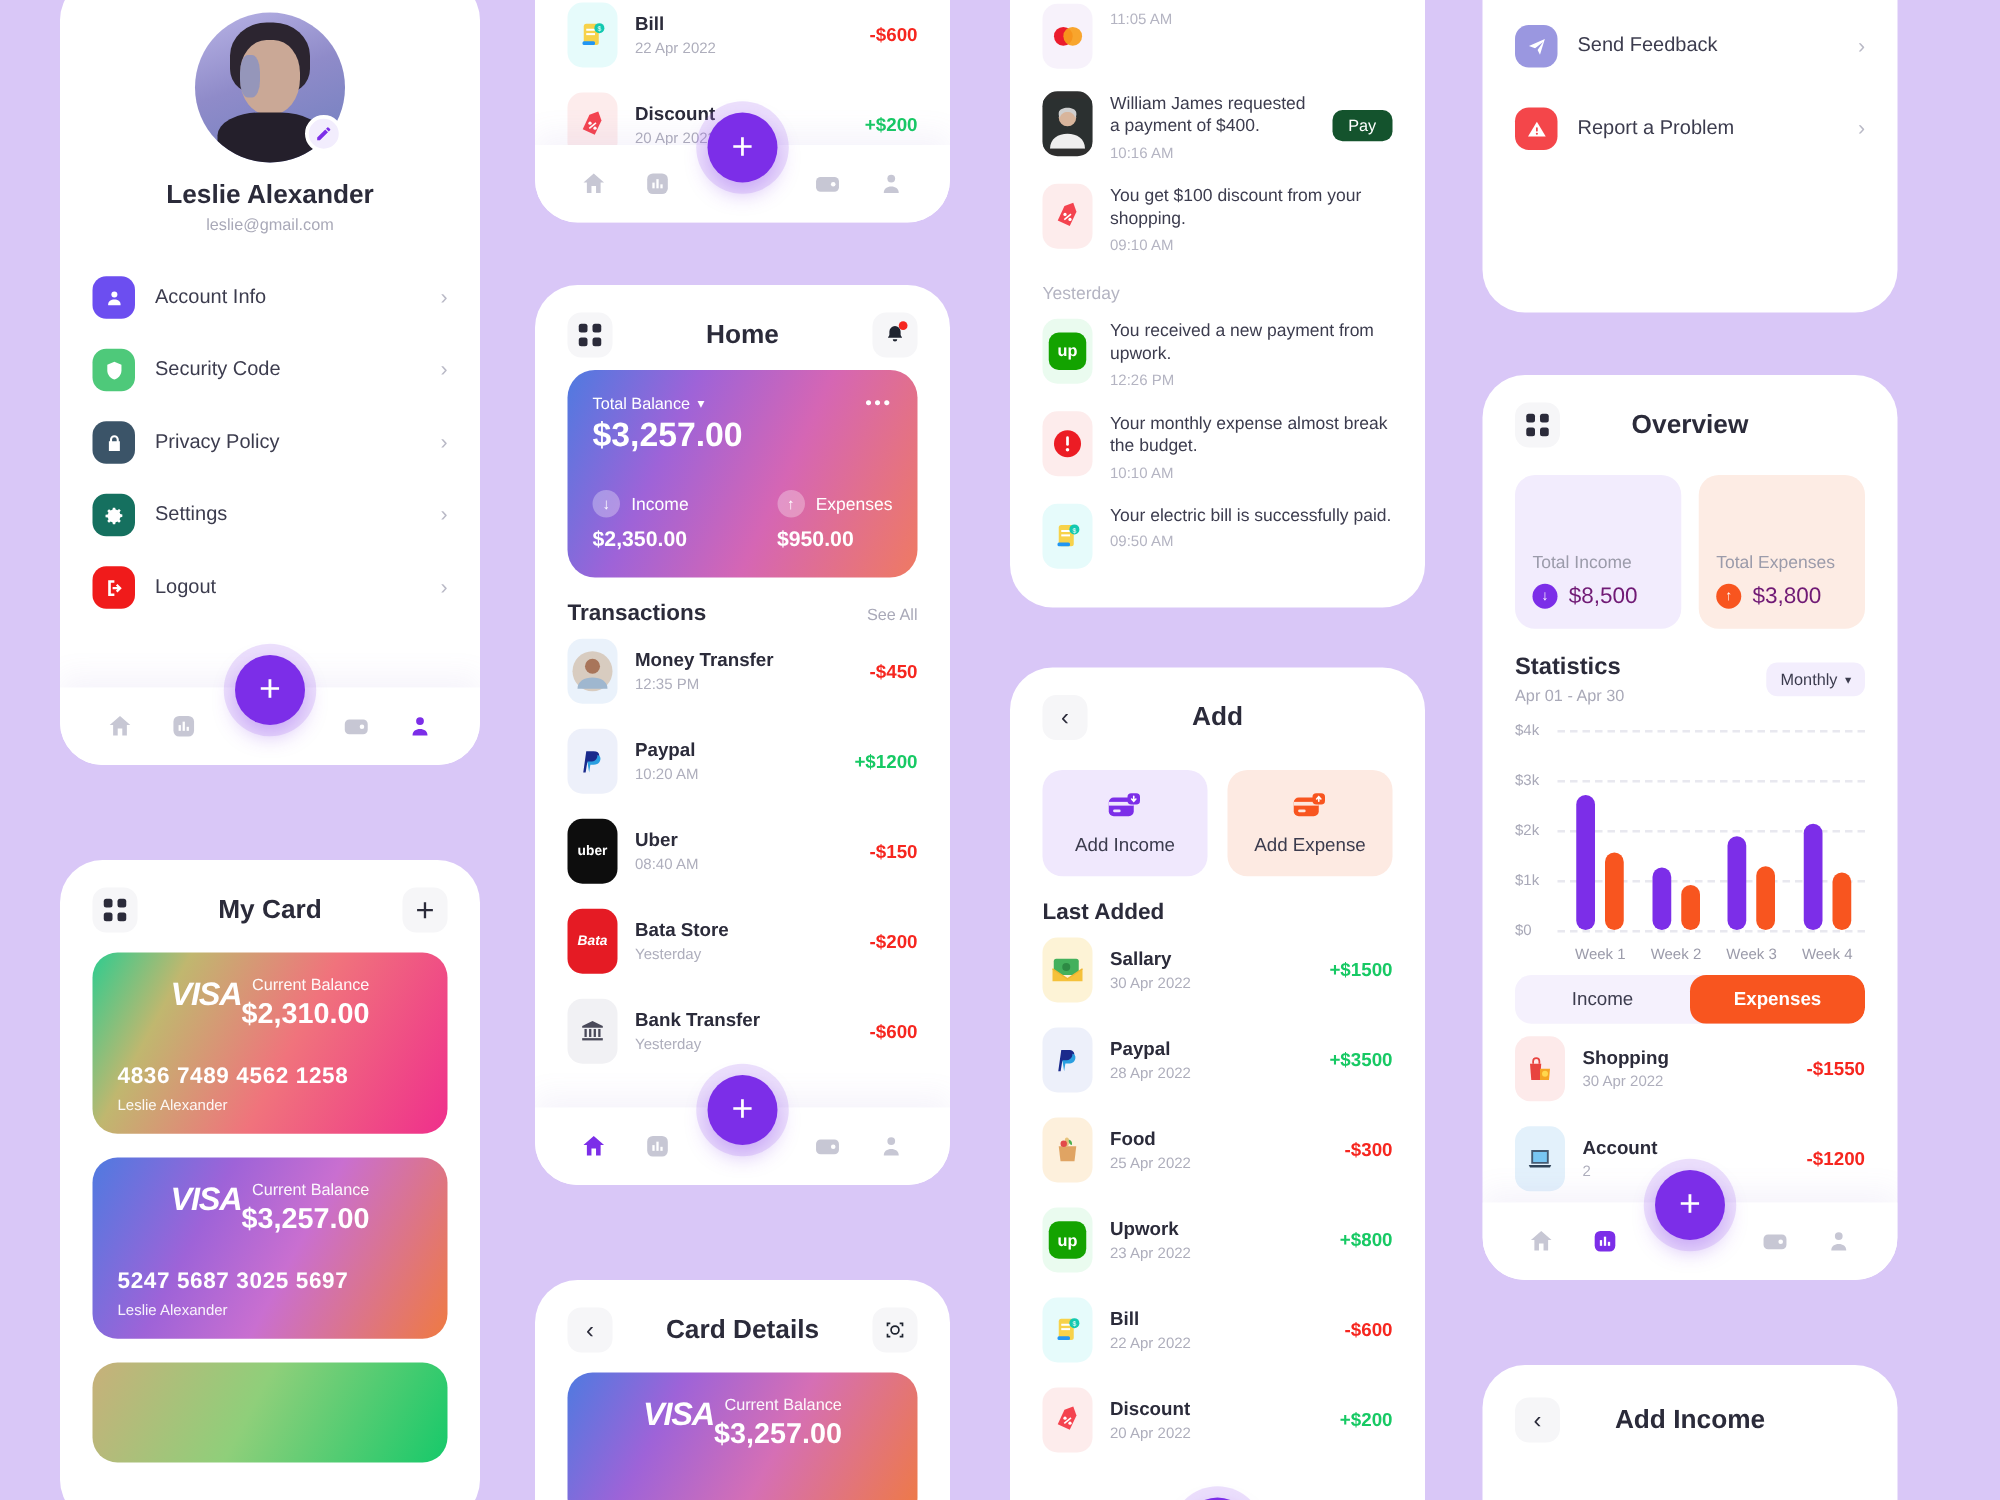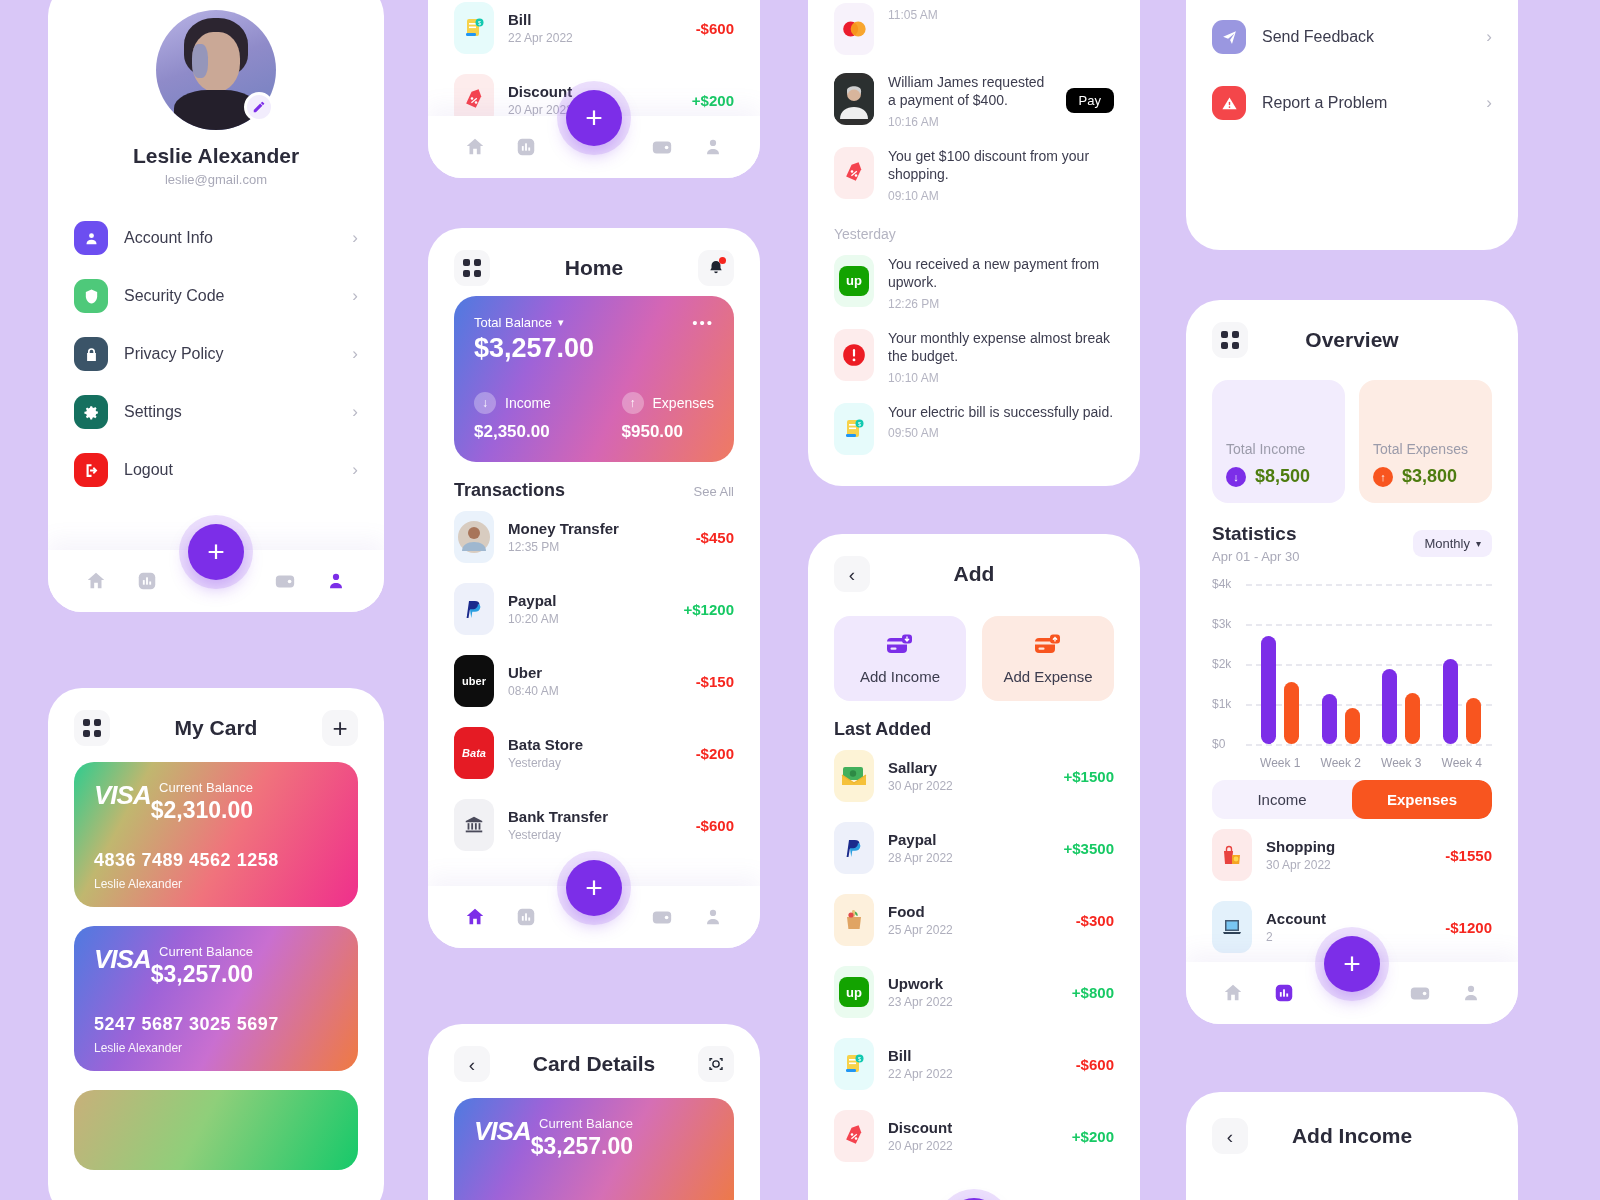--- a/index.html
+++ b/index.html
@@ -95,21 +95,21 @@
     font-size: 30px; font-weight: 300; line-height: 1;
     box-shadow: 0 0 0 9px rgba(167,116,240,.22), 0 8px 18px rgba(124,46,232,.35);
     left: 50%; transform: translateX(-50%);
   }
 
   
   .ccard {
     border-radius: 20px; padding: 18px 20px 16px 20px;
     color: #fff; position: relative; overflow: hidden;
   }
-  .cc-top { display: flex; justify-content: flex-start; align-items: flex-start; }
+  .cc-top { display: flex; justify-content: center; align-items: flex-start; }
   .visa {
     font-size: 26px; font-weight: bold; font-style: italic;
     letter-spacing: -1px; color: #fff;
   }
   .cc-balbl { font-size: 13px; opacity: .95; text-align: right; }
   .cc-bal { font-size: 23px; font-weight: bold; text-align: right; margin-top: 2px; }
   .cc-num { font-size: 18px; font-weight: bold; letter-spacing: .5px; margin-top: 26px; }
   .cc-name { font-size: 12px; opacity: .92; margin-top: 6px; }
 
   
@@ -142,38 +142,38 @@
   .lsub { font-size: 12px; color: #aeaebc; margin-top: 3px; }
   .lamt { font-size: 15px; font-weight: bold; white-space: nowrap; }
   .neg { color: #f6261f; }
   .pos { color: #17c964; }
 
   
   .nrow { display: flex; gap: 14px; padding: 9px 0; align-items: flex-start; }
   .ntxt { flex: 1; }
   .nmsg { font-size: 14px; color: #3c3c4e; line-height: 1.32; }
   .ntime { font-size: 12px; color: #b4b4c2; margin-top: 5px; }
-  .pay-btn { background: #000000; color: #fff; font-size: 13px;
+  .pay-btn { background: #14532d; color: #fff; font-size: 13px;
              padding: 5px 13px; border-radius: 8px; align-self: center; }
   .day-label { font-size: 14px; color: #b4b4c2; margin: 14px 0 4px 0; }
 
   
   .add-grid { display: flex; gap: 16px; margin-top: 14px; }
   .add-tile { flex: 1; border-radius: 16px; padding: 18px 0 16px 0; text-align: center; }
   .add-tile .ai { margin: 0 auto 12px auto; width: 28px; height: 22px; }
   .add-lbl { font-size: 15px; color: #3c3c4e; }
 
   
   .ov-stats { display: flex; gap: 14px; margin-top: 12px; }
   .ov-box { flex: 1; border-radius: 16px; padding: 15px 14px 16px 14px; }
   .ov-box-lbl { font-size: 14px; color: #9b9baa; margin-top: 46px; }
   .ov-box-row { display: flex; align-items: center; gap: 9px; margin-top: 9px; }
   .ov-dot { width: 20px; height: 20px; border-radius: 50%; color: #fff;
             display: flex; align-items: center; justify-content: center; font-size: 11px; }
-  .ov-box-val { font-size: 18px; font-weight: bold; color: #4d7c0f; }
+  .ov-box-val { font-size: 18px; font-weight: normal; color: #701a75; }
 
   .stats-head { display: flex; justify-content: space-between; align-items: center; margin-top: 20px; }
   .stats-title { font-size: 19px; font-weight: bold; color: #2b2b3a; }
   .stats-range { font-size: 13px; color: #a9a9b8; margin-top: 4px; }
   .pill-sel { background: #f3eefd; border-radius: 9px; padding: 6px 11px;
               font-size: 13px; color: #3c3c4e; display: flex; gap: 6px; align-items: center; }
 
   
   .chart { position: relative; height: 192px; margin-top: 14px; }
   .ch-ylbl { position: absolute; left: 0; font-size: 12px; color: #a9a9b8; transform: translateY(-50%); }

